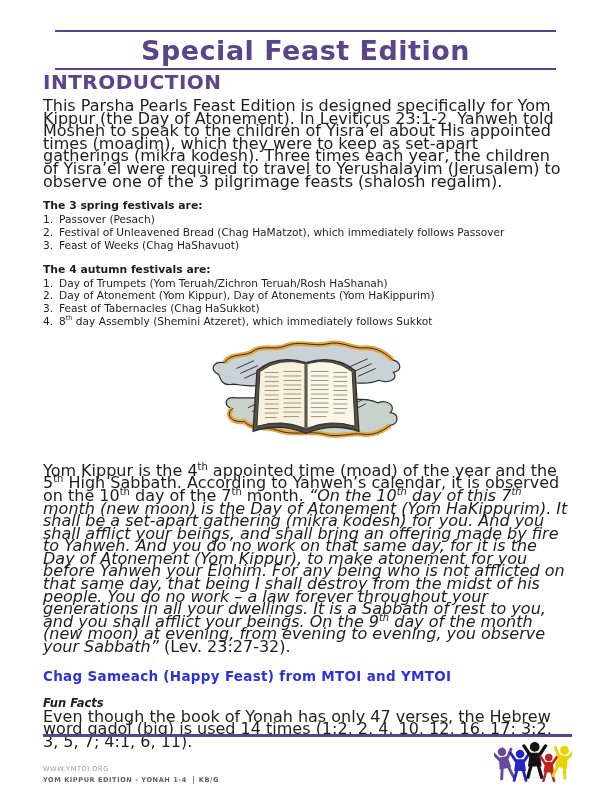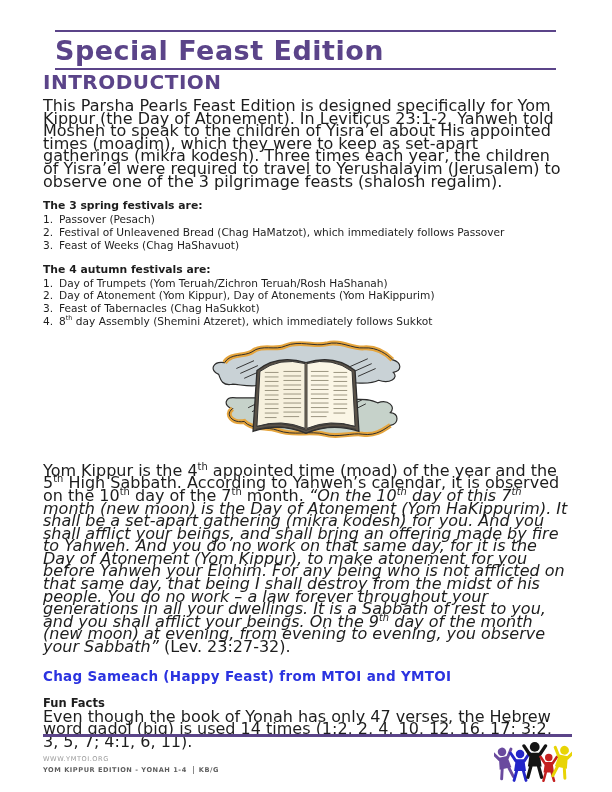--- a/index.html
+++ b/index.html
@@ -8,21 +8,21 @@
     font-family:"DejaVu Sans","Liberation Sans",sans-serif;color:#1d1d1d;
     -webkit-font-smoothing:antialiased;
   }
   .page{position:absolute;inset:0;}
   .content{padding:30px 44px 0 43px;}
 
   
   .masthead{margin:0 12px 0 12px;}
   .rule{border:none;border-top:2.5px solid #5b4489;margin:0;}
   .page-title{
-    margin:3px 0 2px 0;text-align:left;color:#5b4489;
+    margin:3px 0 2px 0;text-align:center;color:#5b4489;
     font-size:27px;font-weight:bold;letter-spacing:0.5px;
   }
 
   .section-heading{
     margin:0 0 6px 0;color:#5b4489;font-size:20px;font-weight:bold;letter-spacing:0.5px;
   }
 
   p{margin:0 0 11px 0;font-size:16px;line-height:12.6px;}
   sup{font-size:0.62em;line-height:0;vertical-align:super;}
 
@@ -33,27 +33,27 @@
   .list-text{flex:1;}
 
   .illustration-wrap{text-align:center;margin:8px 0 10px 0;}
 
   .quote{font-style:italic;}
 
   .greeting{
     text-align:left;font-weight:bold;font-size:13.5px;letter-spacing:0.3px;
     margin:14px 0 12px 0;
   }
-  .fun-facts-heading{font-weight:bold;font-size:11.5px;margin:0 0 1px 0;}
+  .fun-facts-heading{font-weight:bold;font-style:italic;font-size:11.5px;margin:0 0 1px 0;}
 
   
   .footer{
     position:absolute;left:43px;right:40px;bottom:6px;
     border-top:3px solid #5b4489;padding-top:7px;
-    display:flex;align-items:center;justify-content:space-between;gap:41px;
+    display:flex;align-items:flex-end;justify-content:space-between;gap:41px;
   }
   .footer-col{font-size:6.6px;letter-spacing:0.55px;line-height:11px;text-transform:uppercase;}
   .footer-left{color:#9a9a9a;}
   .footer-right{color:#9a9a9a;text-align:right;}
   .footer-strong{color:#5e5e5e;font-weight:bold;}
   .footer-divider{display:inline-block;border-left:1px solid #8a8a8a;height:8px;margin:0 5px 0 6px;vertical-align:middle;}
   .footer-logo{margin-top:-4px;}
 </style>
 </head>
 <body>

